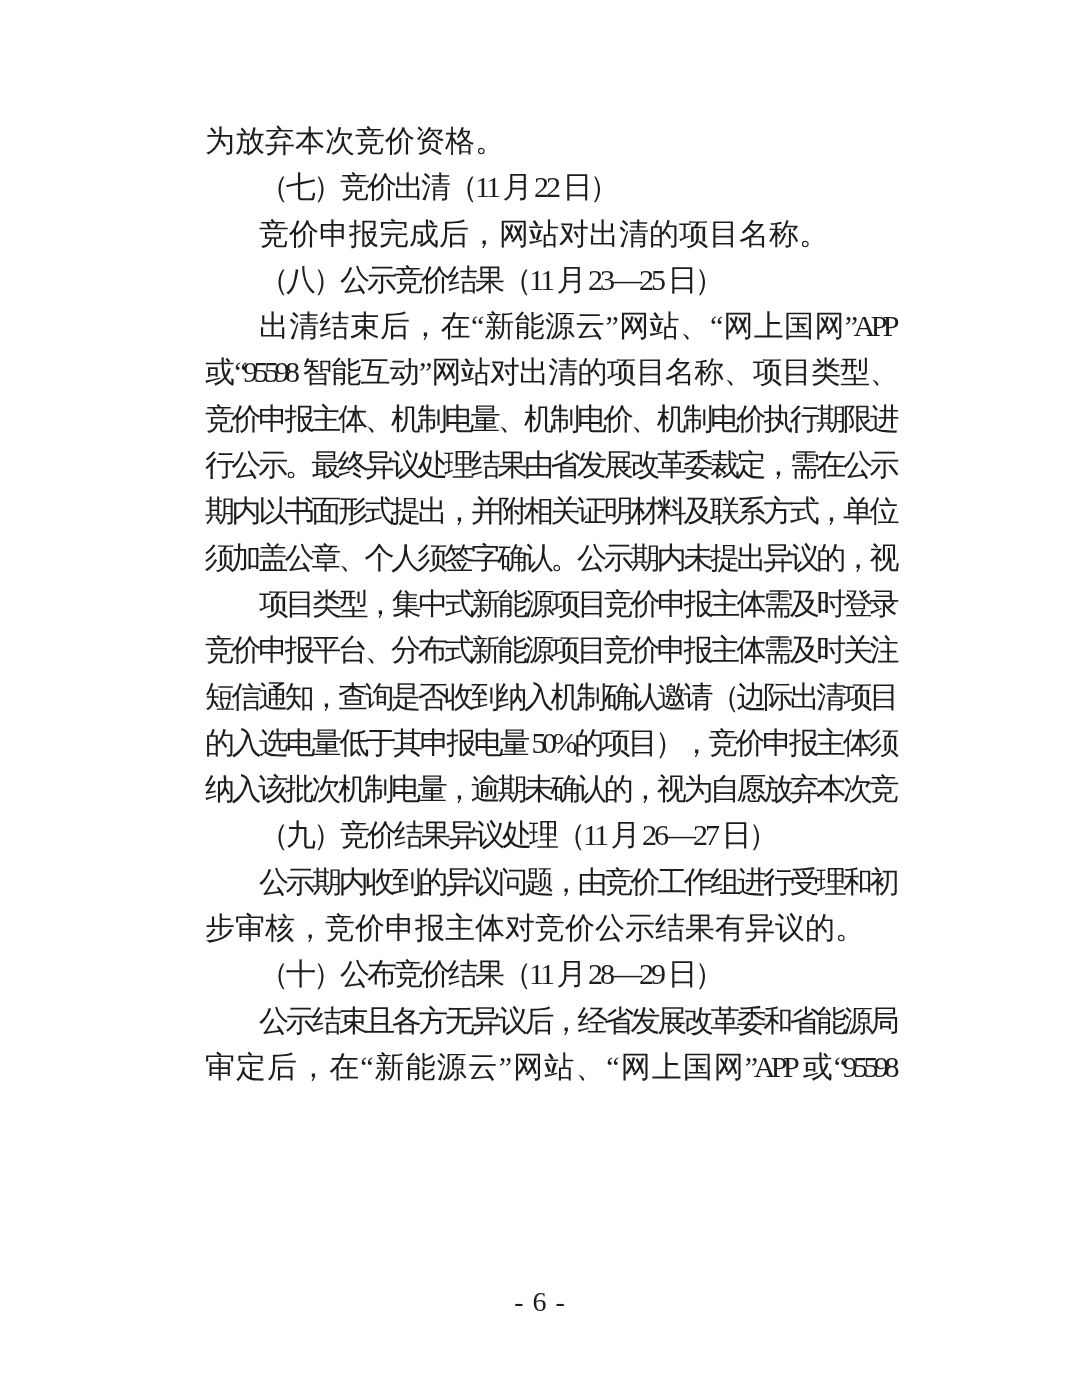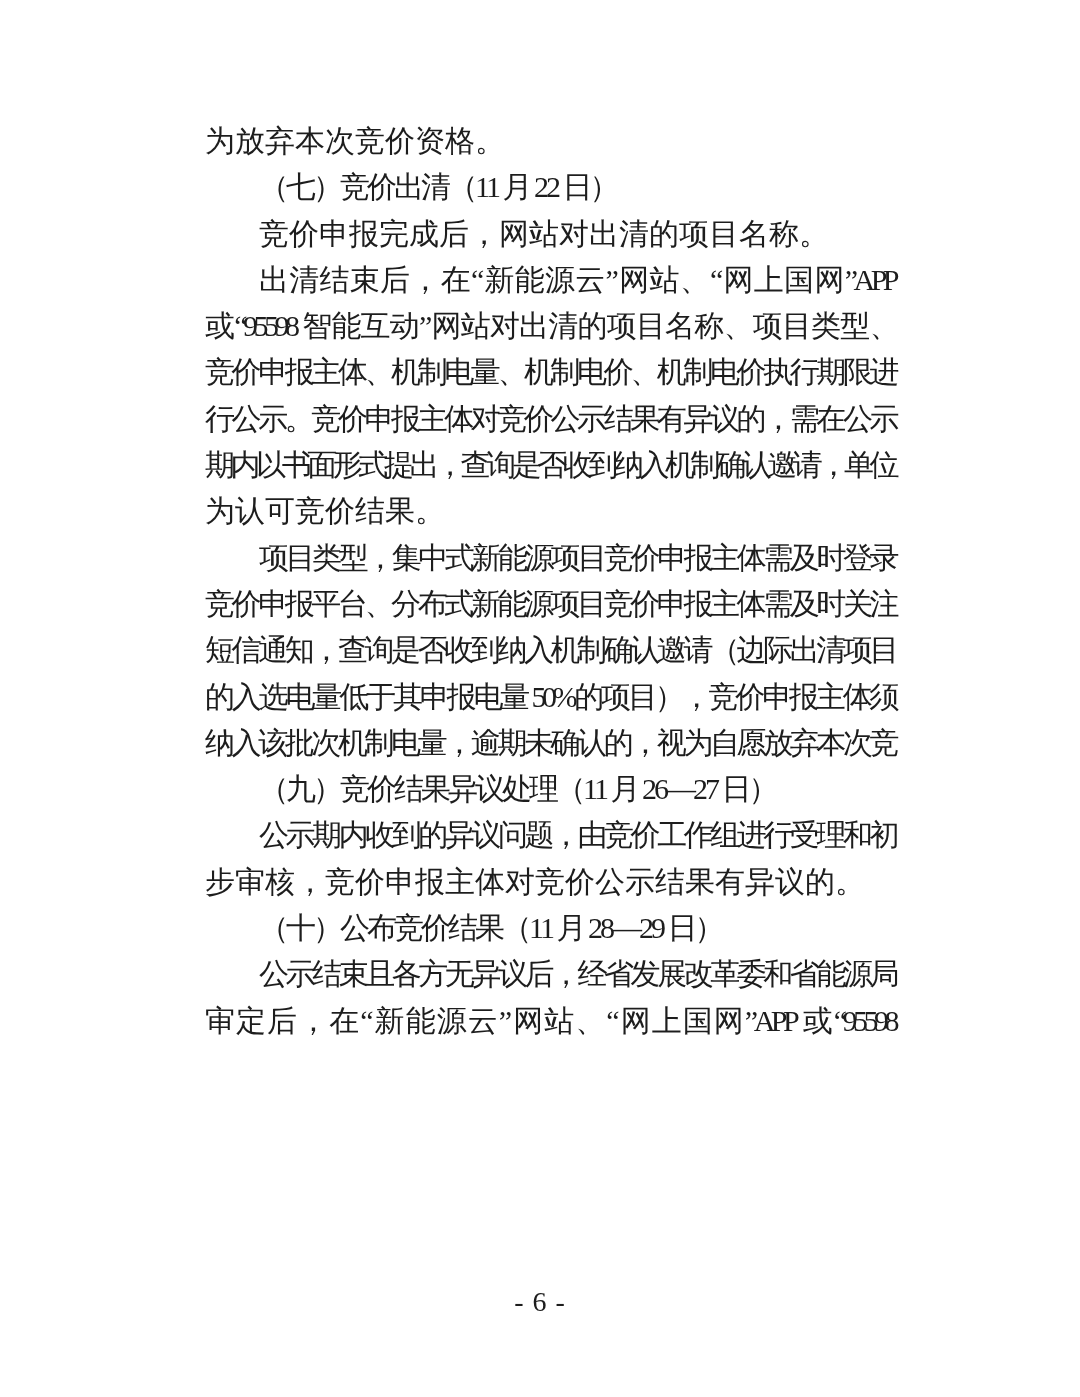--- a/index.html
+++ b/index.html
@@ -53,26 +53,27 @@
   }
 </style>
 </head>
 <body>
 
 <div class="page">
   <div class="text-block">
       <div class="line">为放弃本次竞价资格。</div>
       <div class="line heading indent">（七）竞价出清（11 月 22 日）</div>
       <div class="line indent">竞价申报完成后，网站对出清的项目名称。</div>
+      <div class="line heading indent">（八）公示竞价结果（11 月 23—25 日）</div>
       <div class="line indent fill">出清结束后，在“新能源云”网站、“网上国网”APP</div>
       <div class="line fill">或“95598 智能互动”网站对出清的项目名称、项目类型、</div>
       <div class="line fill">竞价申报主体、机制电量、机制电价、机制电价执行期限进</div>
-      <div class="line fill">行公示。竞价申报主体对竞价公示结果有异议的，需在公示</div>
-      <div class="line fill">期内以书面形式提出，查询是否收到纳入机制确认邀请，单位</div>
-      <div class="line">为认可竞价结果。</div>
+      <div class="line fill">行公示。最终异议处理结果由省发展改革委裁定，需在公示</div>
+      <div class="line fill">期内以书面形式提出，并附相关证明材料及联系方式，单位</div>
+      <div class="line fill">须加盖公章、个人须签字确认。公示期内未提出异议的，视</div>
       <div class="line indent fill">项目类型，集中式新能源项目竞价申报主体需及时登录</div>
       <div class="line fill">竞价申报平台、分布式新能源项目竞价申报主体需及时关注</div>
       <div class="line fill">短信通知，查询是否收到纳入机制确认邀请（边际出清项目</div>
       <div class="line fill">的入选电量低于其申报电量 50%的项目），竞价申报主体须</div>
       <div class="line fill">纳入该批次机制电量，逾期未确认的，视为自愿放弃本次竞</div>
       <div class="line heading indent">（九）竞价结果异议处理（11 月 26—27 日）</div>
       <div class="line indent fill">公示期内收到的异议问题，由竞价工作组进行受理和初</div>
       <div class="line">步审核，竞价申报主体对竞价公示结果有异议的。</div>
       <div class="line heading indent">（十）公布竞价结果（11 月 28—29 日）</div>
       <div class="line indent fill">公示结束且各方无异议后，经省发展改革委和省能源局</div>

